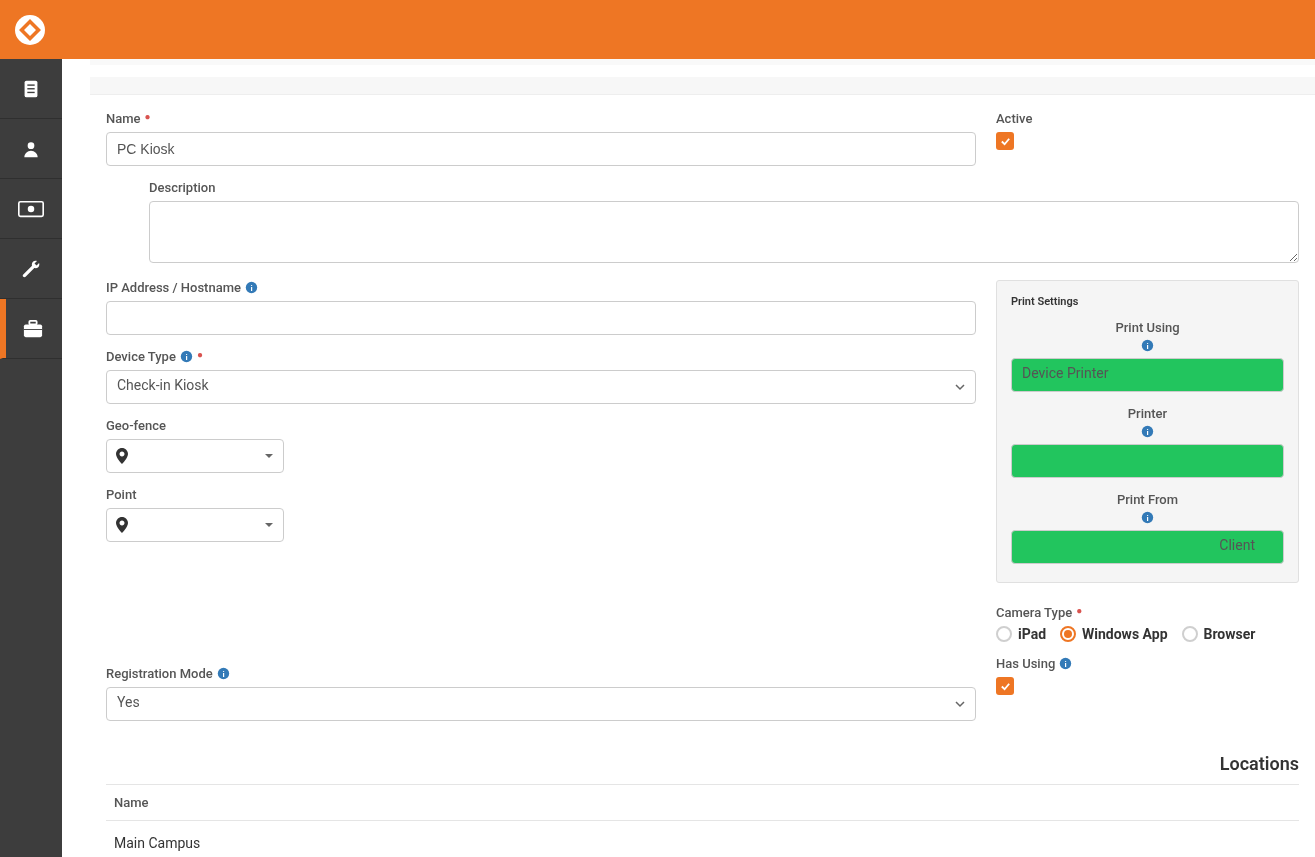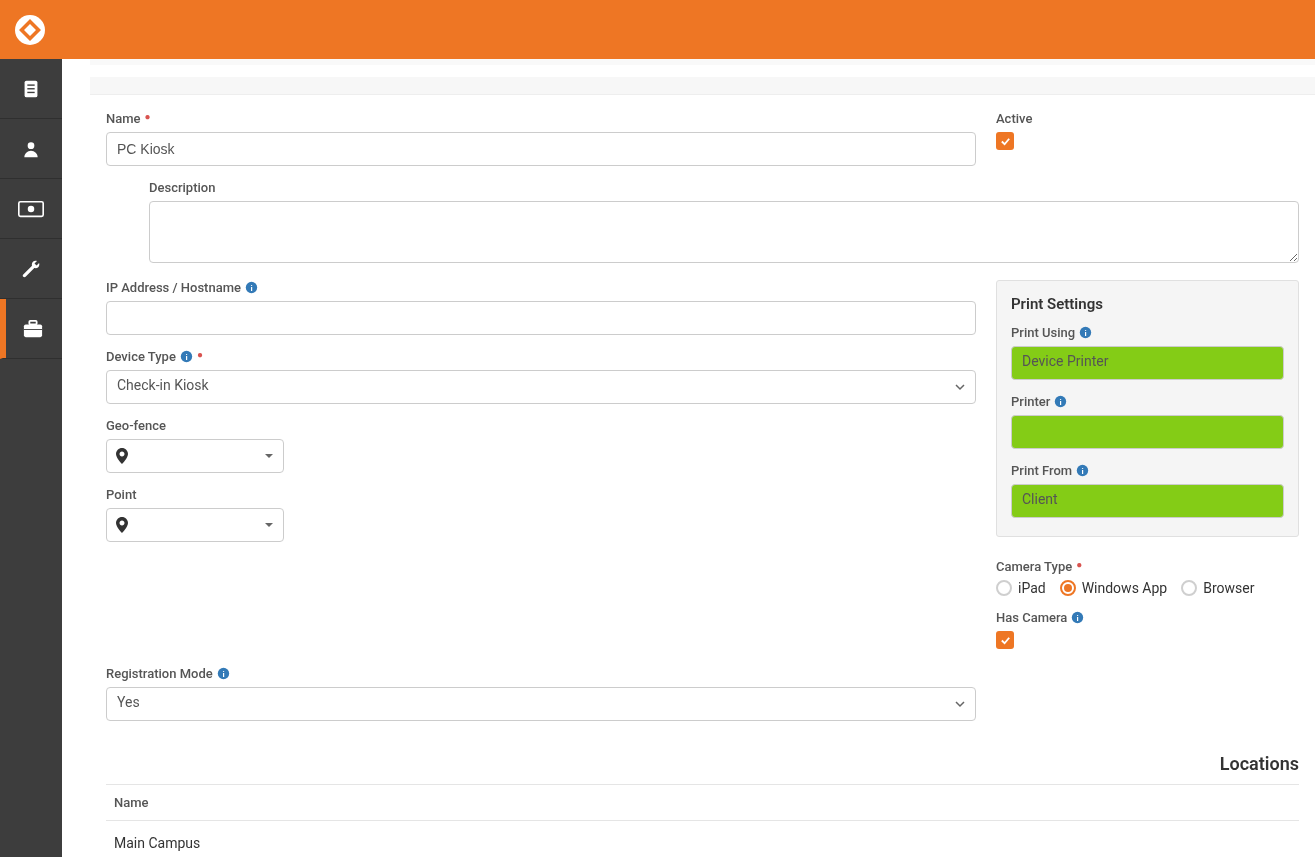--- a/index.html
+++ b/index.html
@@ -59,31 +59,31 @@
   .picker .form-control { padding-left:34px; padding-right:28px; cursor:pointer;}
   .picker .left-icon { position:absolute; left:10px; top:50%; transform:translateY(-50%); color:#333;}
   .picker .caret-icon { position:absolute; right:10px; top:50%; transform:translateY(-50%); color:#666;}
   
   
   .check { width:18px; height:18px; background:#ee7624; border-radius:3px; display:flex; align-items:center; justify-content:center; cursor:pointer;}
   .check svg { width:11px; height:11px; fill:#fff; stroke:#fff;}
   
   
   .radio-row { display:flex; align-items:center; gap:14px; }
-  .radio-item { display:flex; align-items:center; gap:6px; cursor:pointer; }
+  .radio-item { display:flex; align-items:center; gap:6px; cursor:pointer;font-weight:bold; }
   .radio { width:16px; height:16px; border-radius:50%; border:2px solid #cfcfcf; display:flex; align-items:center; justify-content:center; background:#fff;}
   .radio.checked { border-color:#ee7624; }
   .radio.checked::after { content:''; width:8px; height:8px; border-radius:50%; background:#ee7624; }
   .radio-label { font-size:14px; color:#333; }
   
   
   .print-box { border:1px solid #e0e0e0; background:#f5f5f5; border-radius:3px; padding:14px 14px 18px 14px; margin-bottom:22px; width:100%; min-width:300px;}
-  .print-box h4 { font-size:15px; font-weight:600; color:#333; margin-bottom:12px; }
-  .print-box .form-label { color:#555; }
-  .print-box .form-control { background:#84cc16; }
+  .print-box h4 { font-size:11px; font-weight:600; color:#333; margin-bottom:12px; }
+  .print-box .form-label { color:#555;flex-direction:column; }
+  .print-box .form-control { background:#22c55e; }
   
   
   .section-title { font-size:18px; font-weight:600; color:#333; margin: 18px 0 10px 0; text-align: right; }
   .table { width:100%; border-collapse: collapse; }
   .table th { text-align:left; font-size:13px; font-weight:500; color:#555; padding:10px 8px; border-bottom:1px solid #e5e5e5; border-top:1px solid #e5e5e5;}
   .table td { padding:14px 8px; border-bottom:1px solid #eee; color:#333; font-size:14px;}
   
   
   svg { display:block; }
 </style>
@@ -306,21 +306,21 @@
                     <svg viewBox="0 0 16 16" width="13" height="13">
                       <circle cx="8" cy="8" r="7" fill="#337ab7"></circle>
                       <text x="8" y="12" text-anchor="middle" fill="#fff" font-size="10" font-weight="bold">i</text>
                     </svg>
                   </span>
               </div>
               <div class="select-wrap">
                 <div class="form-control"><span></span></div>
               </div>
             </div>
-            <div class="form-group" style="margin-bottom:0;">
+            <div class="form-group" style="margin-bottom:0;text-align:right;">
               <div class="form-label">
                 <span>Print From</span>
                 <span class="info-icon">
                     <svg viewBox="0 0 16 16" width="13" height="13">
                       <circle cx="8" cy="8" r="7" fill="#337ab7"></circle>
                       <text x="8" y="12" text-anchor="middle" fill="#fff" font-size="10" font-weight="bold">i</text>
                     </svg>
                   </span>
               </div>
               <div class="select-wrap">
@@ -345,21 +345,21 @@
               </div>
               <div class="radio-item">
                 <span class="radio"></span>
                 <span class="radio-label">Browser</span>
               </div>
             </div>
           </div>
 
           <div class="form-group">
             <div class="form-label">
-              <span>Has Camera</span>
+              <span>Has Using</span>
               <span class="info-icon">
                   <svg viewBox="0 0 16 16" width="13" height="13">
                     <circle cx="8" cy="8" r="7" fill="#337ab7"></circle>
                     <text x="8" y="12" text-anchor="middle" fill="#fff" font-size="10" font-weight="bold">i</text>
                   </svg>
                 </span>
             </div>
             <div class="check">
               <svg viewBox="0 0 12 12">
                   <path d="M2 6 L5 9 L10 3" fill="none" stroke="#fff" stroke-width="2"></path>

